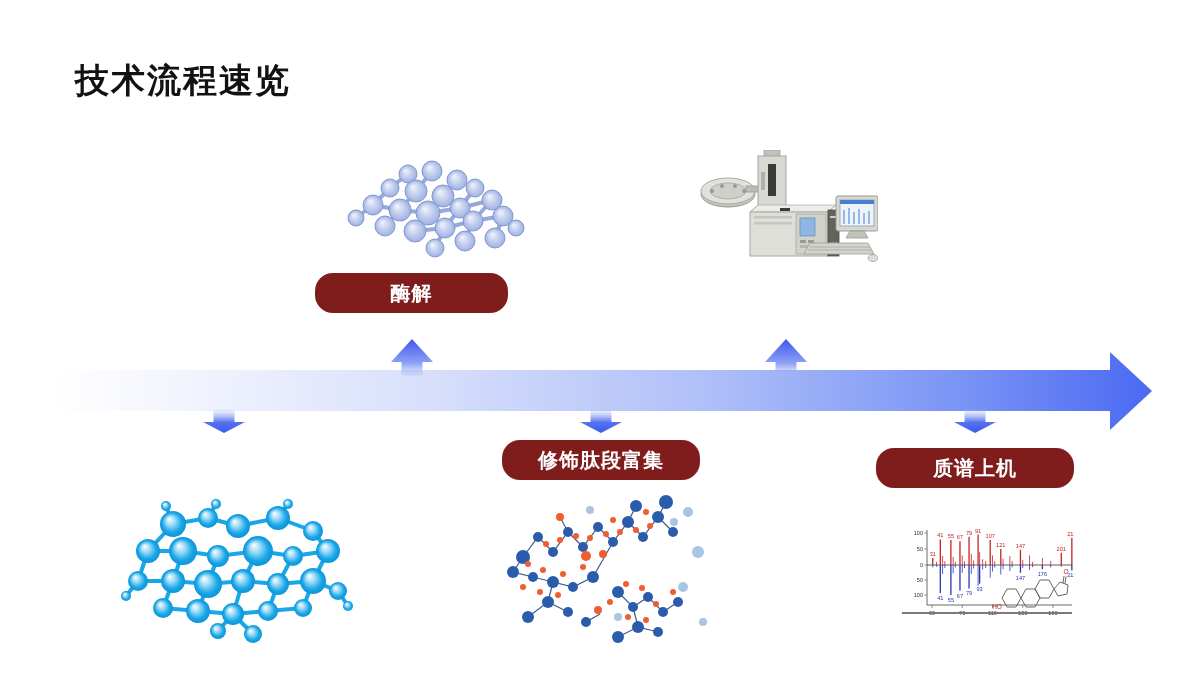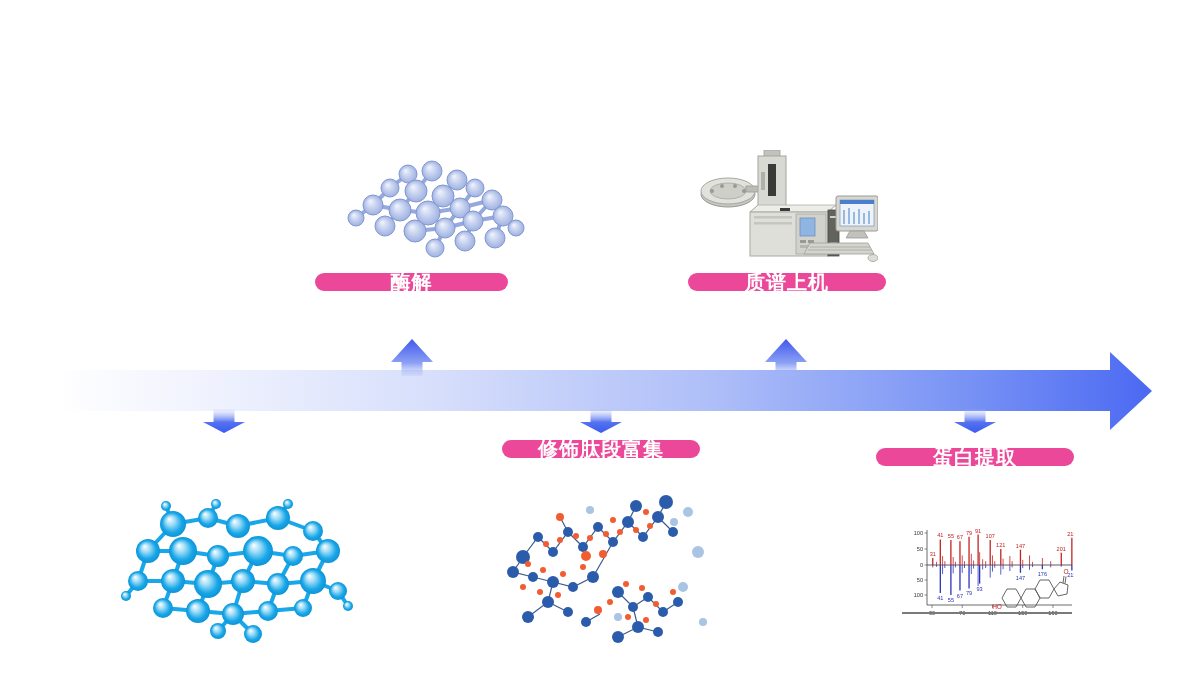--- a/index.html
+++ b/index.html
@@ -5,21 +5,21 @@
   html,body{margin:0;padding:0;background:#ffffff;}
   #slide{
     position:relative;width:1200px;height:675px;background:#ffffff;overflow:hidden;
     font-family:"Liberation Sans","DejaVu Sans",sans-serif;
   }
   #title{
     position:absolute;left:75px;top:58px;font-size:34px;font-weight:800;
     color:#121212;letter-spacing:2px;
   }
   .pill{
-    position:absolute;height:18px;border-radius:18px;background:#ec4899;
+    position:absolute;height:40px;border-radius:18px;background:#7f1d1d;
     color:#ffffff;font-size:20px;font-weight:700;letter-spacing:1px;
     display:flex;align-items:center;justify-content:center;
   }
   #pill-protein{left:125px;top:448px;width:198px;}
   #pill-enzyme{left:315px;top:273px;width:193px;}
   #pill-enrich{left:502px;top:440px;width:198px;}
   #pill-ms{left:688px;top:273px;width:198px;}
   #pill-data{left:876px;top:448px;width:198px;}
   .illus{position:absolute;}
   #illus-gray{left:340px;top:158px;}
@@ -28,20 +28,21 @@
   #illus-peptide{left:498px;top:492px;}
   #illus-spectrum{left:902px;top:524px;}
   #spectrum-underline{position:absolute;left:902px;top:612px;width:170px;height:2px;background:#7a7a7a;}
   #timeline{position:absolute;left:50px;top:335px;}
 </style>
 </head>
 <body>
 
 <div id="slide">
 
+  <div id="title">技术流程速览</div>
 
   <svg id="timeline" width="1110" height="105" viewBox="0 0 1110 105">
     <defs>
       <linearGradient id="bandGrad" gradientUnits="userSpaceOnUse" x1="6" y1="0" x2="1102" y2="0">
         <stop offset="0" stop-color="#ffffff"></stop>
         <stop offset="0.12" stop-color="#f2f4fe"></stop>
         <stop offset="0.35" stop-color="#d6defb"></stop>
         <stop offset="0.60" stop-color="#aebef8"></stop>
         <stop offset="0.82" stop-color="#7b95f5"></stop>
         <stop offset="1" stop-color="#4b69f2"></stop>
@@ -82,25 +83,22 @@
       <polygon points="904,87 946,87 925,98" fill="url(#downGrad)"></polygon>
     </g>
   </svg>
 
   <div class="pill" id="pill-enzyme">
     <span>酶解</span>
   </div>
   <div class="pill" id="pill-enrich">
     <span>修饰肽段富集</span>
   </div>
-  <div class="pill" id="pill-ms">
+  <div class="pill" id="pill-data">
     <span>质谱上机</span>
-  </div>
-  <div class="pill" id="pill-data">
-    <span>蛋白提取</span>
   </div>
 
   <svg class="illus" id="illus-gray" width="185" height="110" viewBox="0 0 185 110">
     <defs>
       <radialGradient id="gb" fx="0.35" fy="0.3">
         <stop offset="0" stop-color="#f2f5fd"></stop>
         <stop offset="0.55" stop-color="#c3cfee"></stop>
         <stop offset="1" stop-color="#9fb1e2"></stop>
       </radialGradient>
     </defs>

